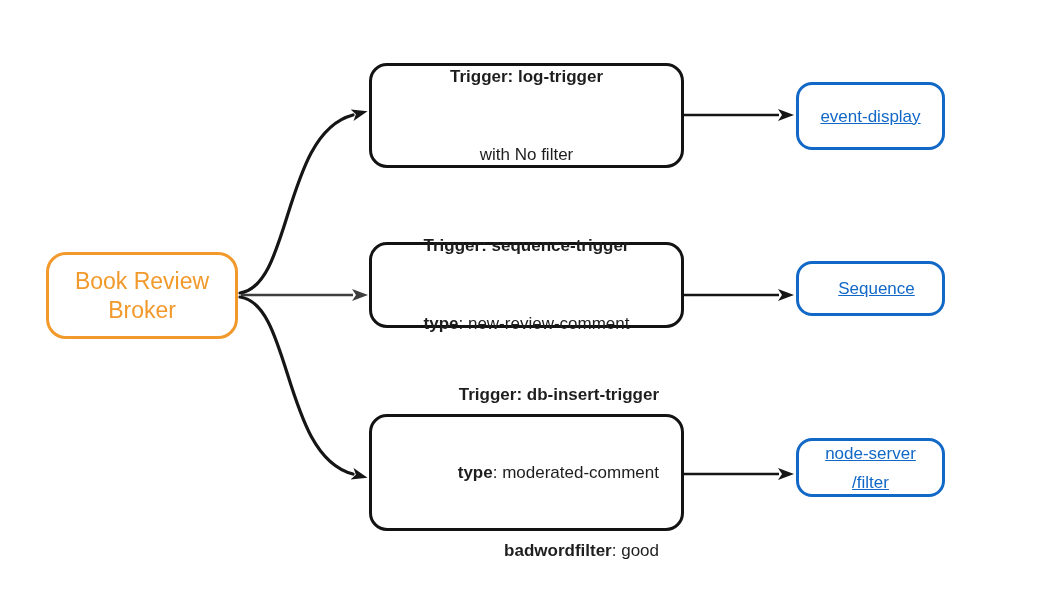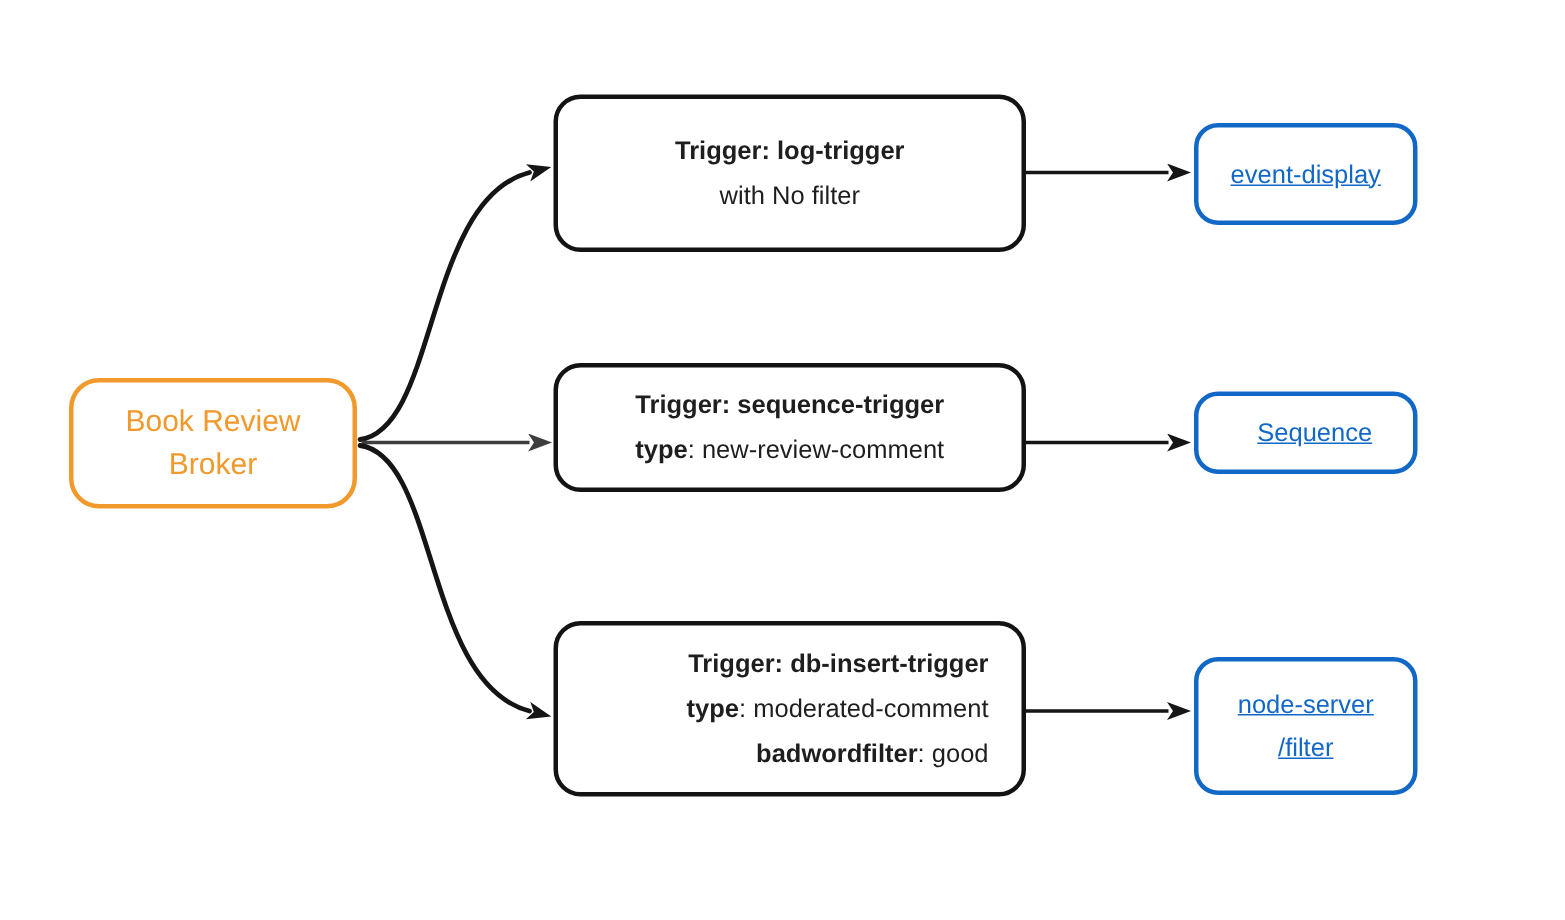--- a/index.html
+++ b/index.html
@@ -46,31 +46,32 @@
     justify-content: center;
     align-items: center;
     text-align: center;
   }
   .broker {
     left: 46px; top: 252px;
     width: 192px; height: 87px;
     border: 3.5px solid var(--broker_accent, #f2992b);
     border-radius: 20px;
     color: var(--broker_accent, #f2992b);
-    font-size: 20px;
+    font-size: 23px;
     line-height: 29px;
   }
   .trigger {
     left: 369px;
     width: 315px;
     border: 3px solid var(--trigger_border, #131313);
     border-radius: 18px;
     color: var(--trigger_text, #1e1e1e);
     font-size: 17px;
     line-height: 30px;
+    gap: 48px;
   }
   .trigger-1 { top: 63px;  height: 105px; }
   .trigger-2 { top: 242px; height: 86px; }
   .trigger-3 {
     top: 414px; height: 117px;
     align-items: flex-end;
     text-align: right;
     padding-right: 22px;
     padding-left: 33px;
   }
@@ -81,21 +82,21 @@
     width: 149px;
     border: 3px solid var(--sink_accent, #1268c6);
     border-radius: 16px;
     color: var(--sink_accent, #1268c6);
     font-size: 17px;
     line-height: 29px;
     text-decoration: underline;
   }
   .sink-1 { top: 82px;  height: 68px; }
   .sink-2 { top: 261px; height: 55px; padding-left: 12px; }
-  .sink-3 { top: 438px; height: 92px; }
+  .sink-3 { top: 438px; height: 59px; }
 </style>
 </head>
 <body>
 
 <div class="stage">
 
   <svg class="edges-layer" viewBox="0 0 1043 613">
     <defs>
       <marker id="head-black" markerUnits="userSpaceOnUse" markerWidth="18" markerHeight="14" refX="1" refY="6" orient="auto">
         <path class="mk-black" d="M0,0 L16,6 L0,12 L4,6 Z"></path>

